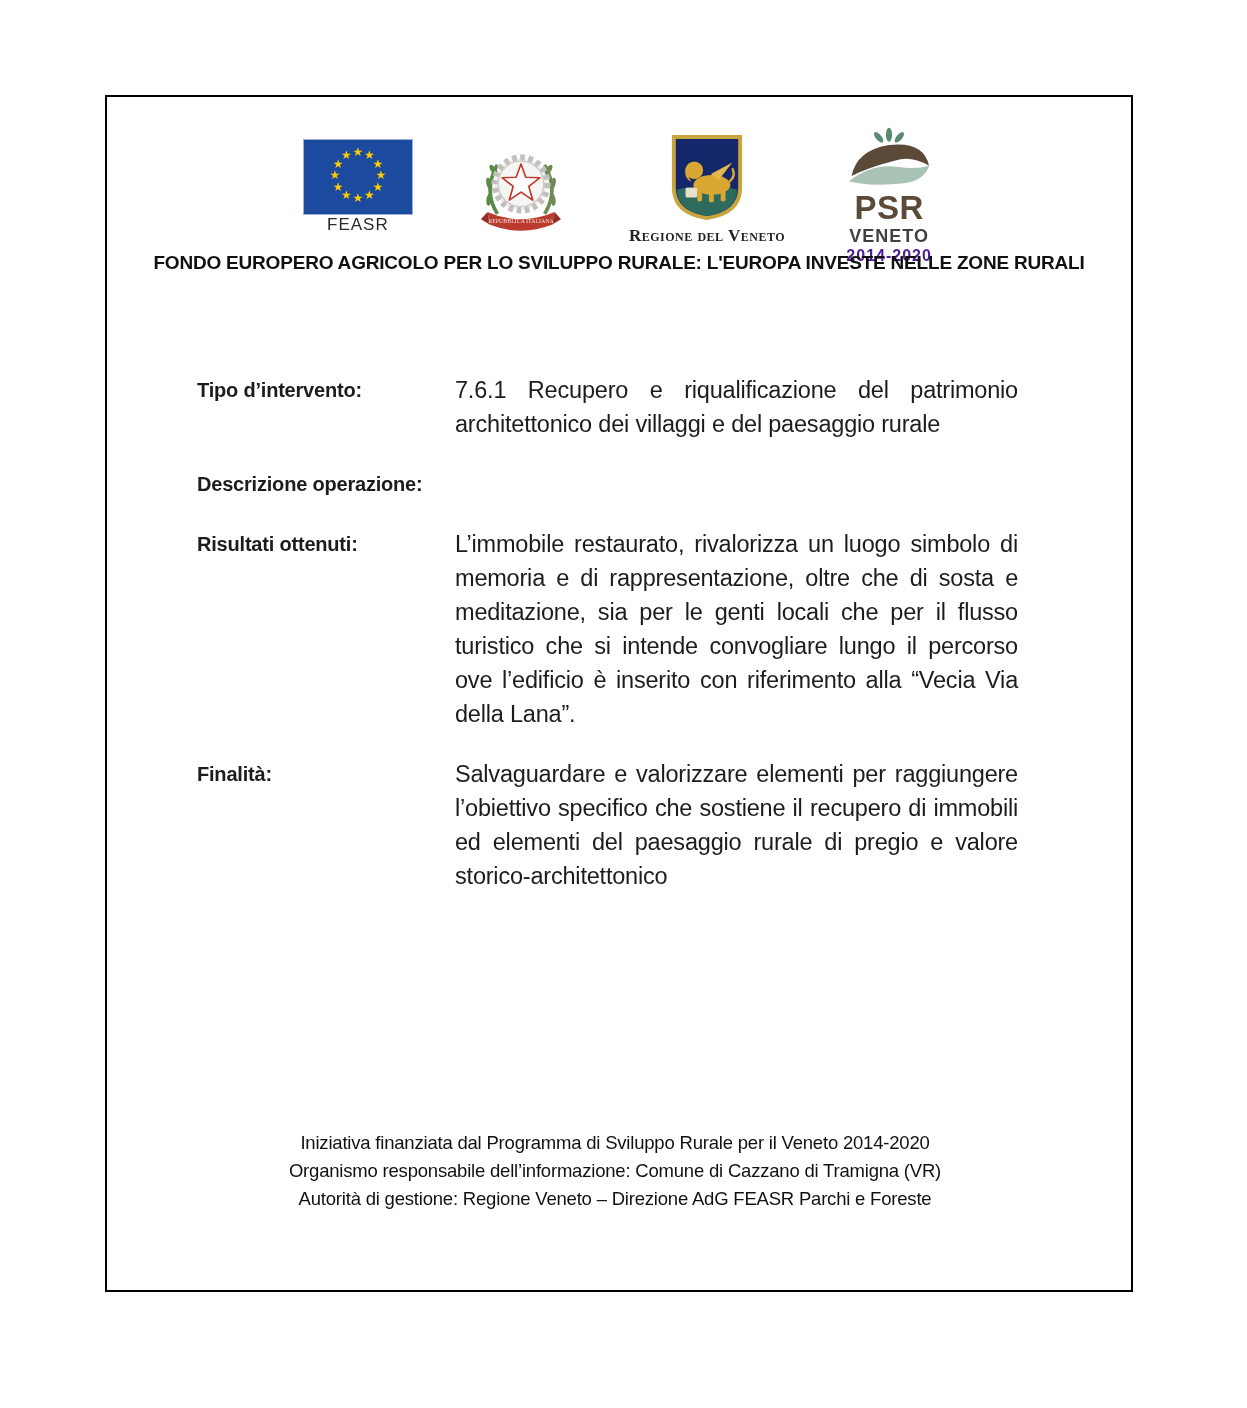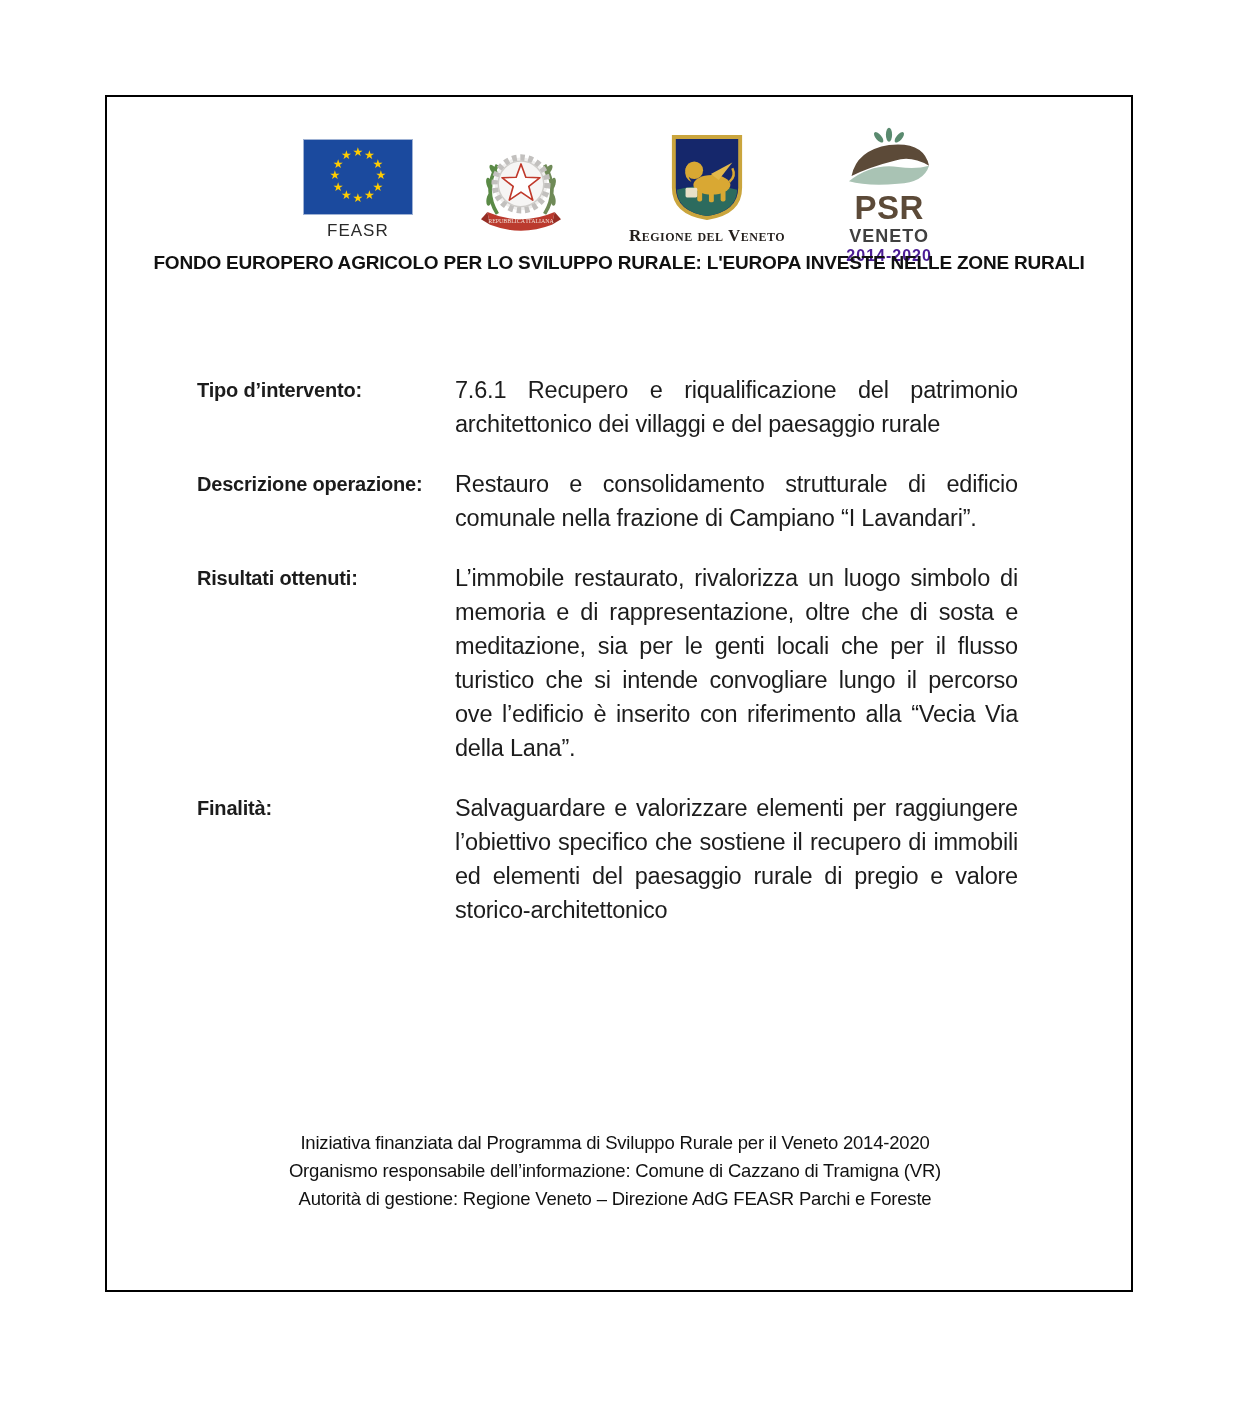--- a/index.html
+++ b/index.html
@@ -25,21 +25,20 @@
     justify-content: center;
     align-items: flex-start;
     gap: 58px;
   }
   .logo-block { display: flex; flex-direction: column; align-items: center; }
   .logo-eu { margin-top: 12px; }
   .logo-italy { margin-top: 16px; }
   .logo-veneto { margin-top: 6px; }
   .logo-psr { margin-top: 0px; }
   .eu-caption {
-    margin-top: 6px;
     font-size: 17px; letter-spacing: 1px; color: #2a2a2a;
   }
   .veneto-caption {
     margin-top: 5px;
     font-family: "Liberation Serif", serif;
     font-variant: small-caps;
     font-weight: 600;
     font-size: 17px;
     color: #241f1c;
     letter-spacing: 0.5px;
@@ -189,21 +188,20 @@
 
     <div class="banner">FONDO EUROPERO AGRICOLO PER LO SVILUPPO RURALE: L'EUROPA INVESTE NELLE ZONE RURALI</div>
 
     <div class="content">
       <div class="row">
         <div class="row-label">Tipo d’intervento:</div>
         <div class="row-value">7.6.1 Recupero e riqualificazione del patrimonio architettonico dei villaggi e del paesaggio rurale</div>
       </div>
       <div class="row">
         <div class="row-label">Descrizione operazione:</div>
-        <div class="row-value">Restauro e consolidamento strutturale di edificio comunale nella frazione di Campiano “I Lavandari”.</div>
       </div>
       <div class="row">
         <div class="row-label">Risultati ottenuti:</div>
         <div class="row-value">L’immobile restaurato, rivalorizza un luogo simbolo di memoria e di rappresentazione, oltre che di sosta e meditazione, sia per le genti locali che per il flusso turistico che si intende convogliare lungo il percorso ove l’edificio è inserito con riferimento alla “Vecia Via della Lana”.</div>
       </div>
       <div class="row">
         <div class="row-label">Finalità:</div>
         <div class="row-value">Salvaguardare e valorizzare elementi per raggiungere l’obiettivo specifico che sostiene il recupero di immobili ed elementi del paesaggio rurale di pregio e valore storico-architettonico</div>
       </div>
     </div>

